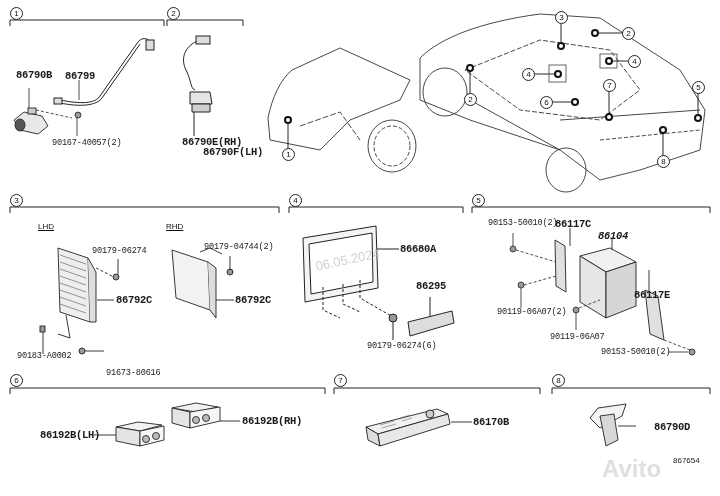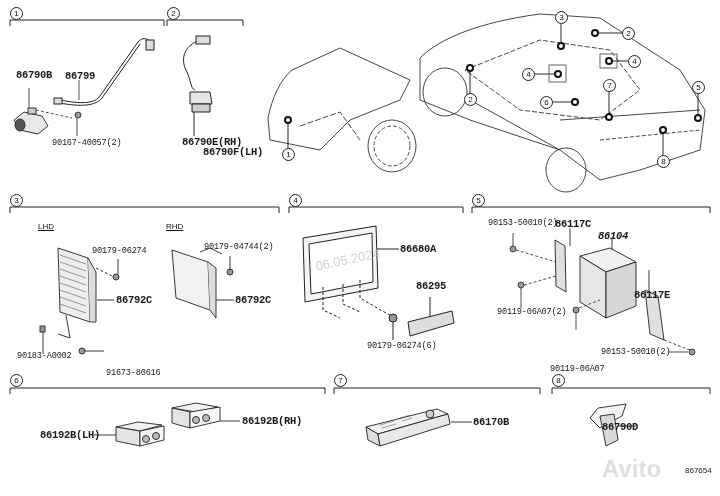--- a/index.html
+++ b/index.html
@@ -274,25 +274,25 @@
 
 <div class="lbl" style="left:400px;top:243px;">86680A</div>
 <div class="lbl" style="left:416px;top:280px;">86295</div>
 <div class="lbl sm" style="left:367px;top:341px;">90179-06274(6)</div>
 
 <div class="lbl sm" style="left:488px;top:218px;">90153-50010(2)</div>
 <div class="lbl" style="left:555px;top:218px;">86117C</div>
 <div class="lbl" style="left:598px;top:230px;font-style:italic;">86104</div>
 <div class="lbl" style="left:634px;top:258px;margin-top:31px;">86117E</div>
 <div class="lbl sm" style="left:497px;top:307px;">90119-06A07(2)</div>
-<div class="lbl sm" style="left:550px;top:332px;margin-top:32px;">90119-06A07</div>
+<div class="lbl sm" style="left:550px;top:332px;">90119-06A07</div>
 <div class="lbl sm" style="left:601px;top:347px;">90153-50010(2)</div>
 
 <div class="lbl" style="left:40px;top:429px;">86192B(LH)</div>
 <div class="lbl" style="left:242px;top:415px;">86192B(RH)</div>
 
 <div class="lbl" style="left:473px;top:416px;">86170B</div>
 
-<div class="lbl" style="left:602px;top:421px;">86790D</div>
+<div class="lbl" style="left:654px;top:421px;">86790D</div>
 
 <div class="wm" style="left:315px;top:252px;font-size:13px;transform:rotate(-12deg);">06.05.2024</div>
 <div class="wm" style="left:602px;top:455px;font-size:24px;font-weight:bold;color:rgba(215,215,215,0.8);">Avito</div>
-<div class="code" style="left:673px;top:466px;margin-left:12px;">867654</div>
+<div class="code" style="left:673px;top:456px;">867654</div>
 
 </body></html>

